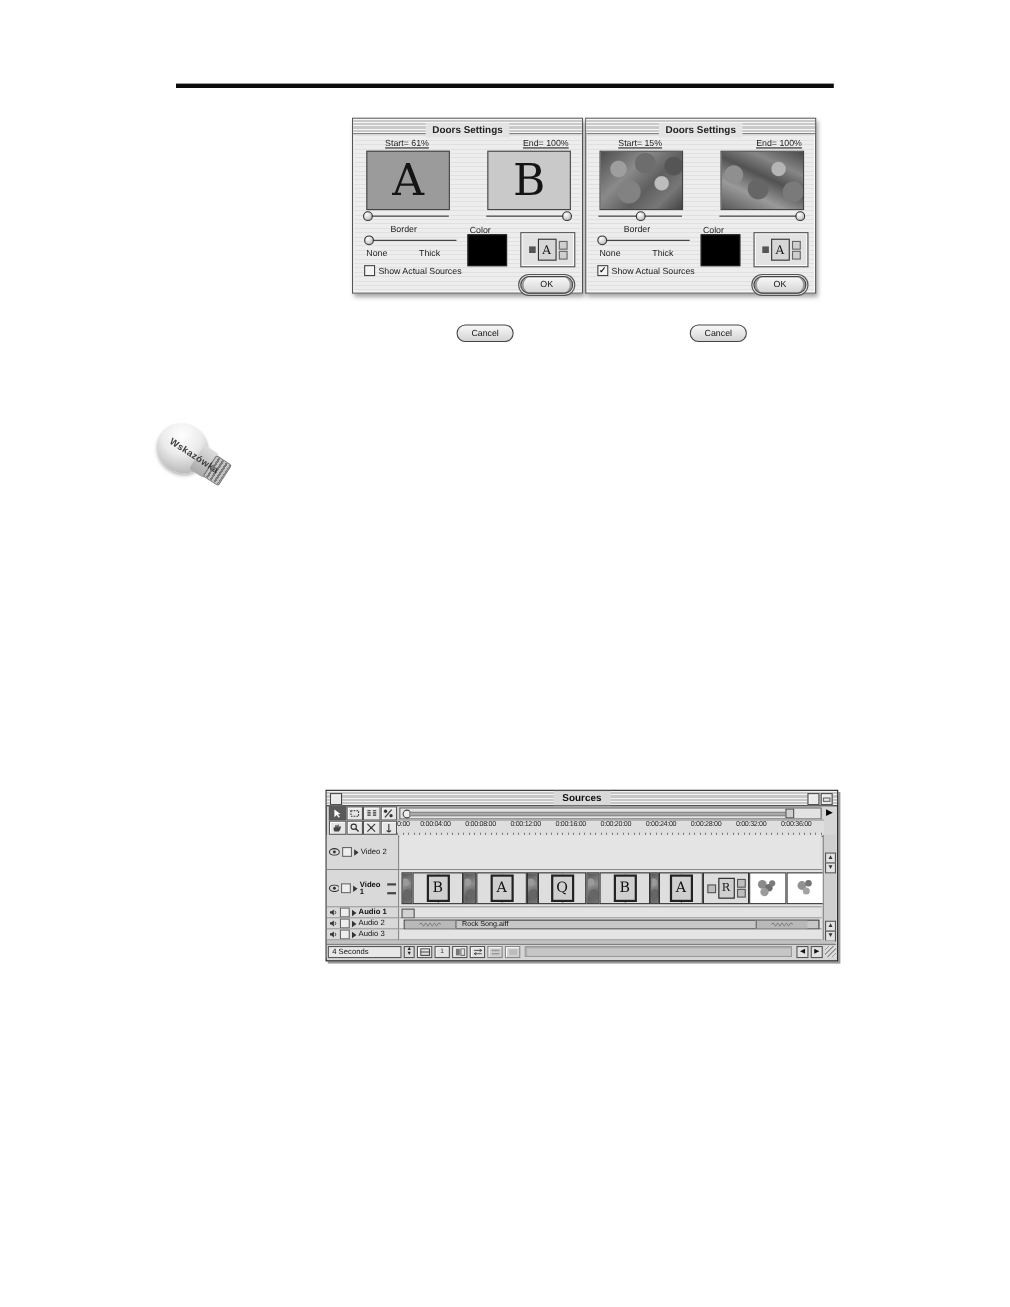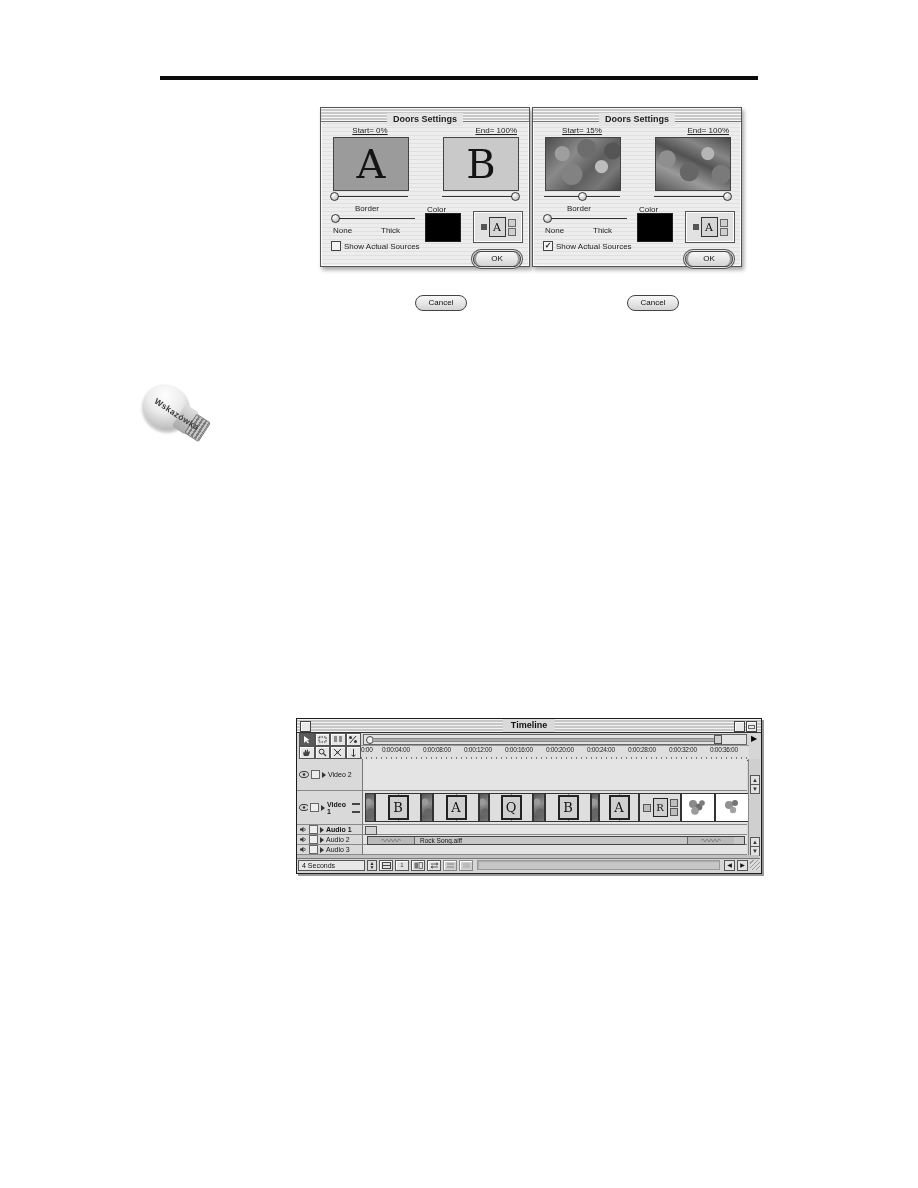--- a/index.html
+++ b/index.html
@@ -172,21 +172,21 @@
 <body>
 
 <div class="page">
 
   <div class="toprule"></div>
 
   <div class="dialog d1">
     <div class="dlg-title">
       <span>Doors Settings</span>
     </div>
-    <div class="pvlabel pl-a">Start= 0%</div>
+    <div class="pvlabel pl-a">Start= 61%</div>
     <div class="pvlabel pl-b">End= 100%</div>
     <div class="preview pv-a">
       <span class="pv-letter">A</span>
     </div>
     <div class="preview pv-b">
       <span class="pv-letter">B</span>
     </div>
     <div class="pvslider ps-a">
       <span class="thumb t-left"></span>
     </div>
@@ -260,21 +260,21 @@
       <div class="glass"></div>
       <div class="neck"></div>
       <div class="bbase"></div>
     </div>
     <div class="tiplabel">Wskazówka</div>
   </div>
 
   <div class="tl">
     <div class="tl-title">
       <span class="wbox wb-close"></span>
-      <span class="tl-titletext">Timeline</span>
+      <span class="tl-titletext">Sources</span>
       <span class="wbox wb-zoom"></span>
       <span class="wbox wb-coll"></span>
     </div>
 
     <div class="workrow">
       <span class="wr-dot"></span>
       <span class="wr-line"></span>
       <span class="wr-mark"></span>
     </div>
     <div class="rul-arrow">▶</div>

